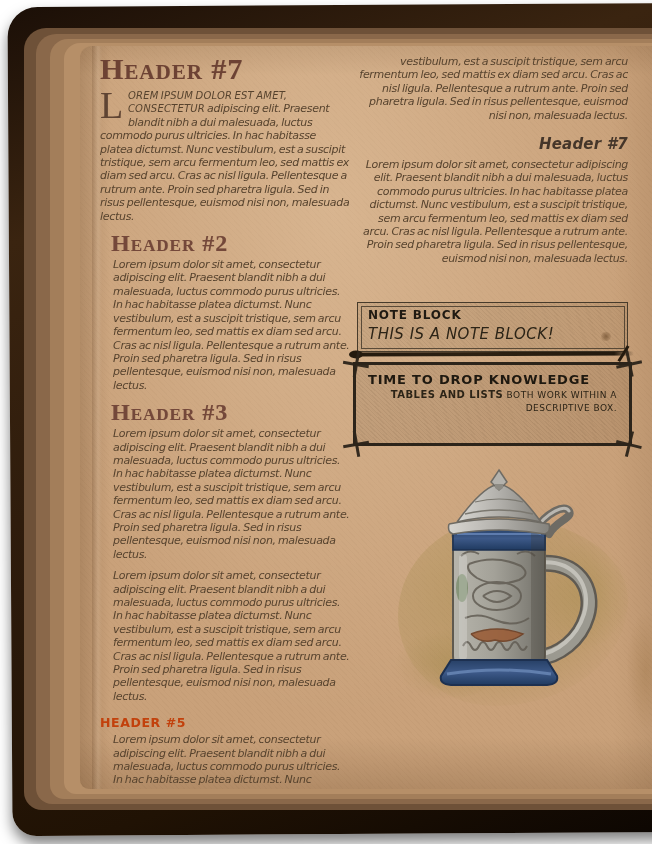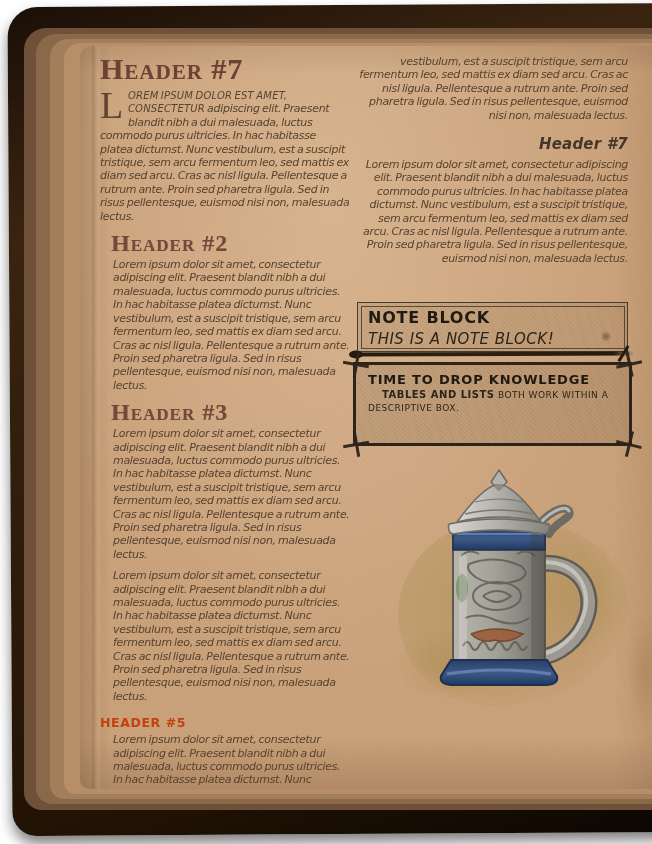--- a/index.html
+++ b/index.html
@@ -51,21 +51,21 @@
   .col-right-text{position:absolute;left:358px;top:50px;width:270px;height:252px;overflow:hidden;text-align:right;}
   .col-right-text .body-text{margin-top:5px;}
 
   
   .note-block{position:absolute;left:357px;top:302px;width:271px;height:50px;box-sizing:border-box;
     border:1.5px solid #473b2b;padding:5px 10px 4px;
     background:
       repeating-linear-gradient(43deg, rgba(70,48,26,0.06) 0 1px, rgba(0,0,0,0) 1px 3px),
       rgba(66,46,24,0.08);}
   .note-inner{position:absolute;inset:2.5px;border:1px solid rgba(71,59,43,0.85);pointer-events:none;}
-  .note-title{font-weight:bold;text-transform:uppercase;font-size:16px;letter-spacing:0.8px;color:#201a12;margin:0;}
+  .note-title{font-weight:bold;text-transform:uppercase;font-size:12px;letter-spacing:0.8px;color:#201a12;margin:0;}
   .note-body{font-style:italic;text-transform:uppercase;font-size:15px;letter-spacing:0.5px;color:#2c2417;margin:3px 0 0;}
 
   
   .divider{position:absolute;left:351px;top:352px;width:283px;height:4px;border-radius:2px;
     transform:rotate(-0.2deg);
     background:linear-gradient(90deg,rgba(34,24,12,0) 0%,#241a0e 3%,#2d2011 45%,#241a0e 93%,rgba(34,24,12,0) 100%);}
   .divider::before{content:"";position:absolute;left:-2px;top:-2px;width:14px;height:8px;border-radius:50%;background:#241a0e;}
   .divider::after{content:"";position:absolute;right:10px;top:-7px;width:2.5px;height:18px;background:#241a0e;transform:rotate(32deg);}
 
   
@@ -77,21 +77,21 @@
   .kb-corner{position:absolute;width:26px;height:26px;opacity:0.95;
     background:
       linear-gradient(#2c241a,#2c241a) center/100% 3px no-repeat,
       linear-gradient(#2c241a,#2c241a) center/3px 100% no-repeat;}
   .c-tl{left:-13px;top:-14px;transform:rotate(10deg);}
   .c-tr{right:-13px;top:-14px;transform:rotate(-12deg);}
   .c-bl{left:-13px;bottom:-14px;transform:rotate(-10deg);}
   .c-br{right:-13px;bottom:-14px;transform:rotate(14deg);}
   .kb-title{font-weight:bold;text-transform:uppercase;font-size:13px;letter-spacing:0.8px;color:#1f1910;margin:0;}
   .kb-p{text-transform:uppercase;font-size:9px;letter-spacing:0.5px;color:#2c2417;margin:4px 0 0;line-height:12.5px;}
-  .kb-p2{text-indent:14px;margin-top:2px;}
+  .kb-p2{text-indent:14px;margin-top:2px;text-align:right;}
   .kb-bold{font-weight:bold;font-size:10px;}
 
   
   .stain{position:absolute;border-radius:46% 54% 58% 42%/52% 44% 56% 48%;}
   .stain-1{left:398px;top:518px;width:230px;height:188px;
     background:radial-gradient(ellipse at 42% 42%, rgba(158,136,68,0.42), rgba(158,136,68,0.22) 55%, rgba(158,136,68,0) 76%);}
   .stain-2{left:540px;top:540px;width:90px;height:110px;
     background:radial-gradient(ellipse, rgba(158,136,68,0.30), rgba(158,136,68,0) 72%);}
   .stain-3{left:395px;top:630px;width:110px;height:70px;
     background:radial-gradient(ellipse, rgba(150,128,62,0.30), rgba(150,128,62,0) 72%);}

